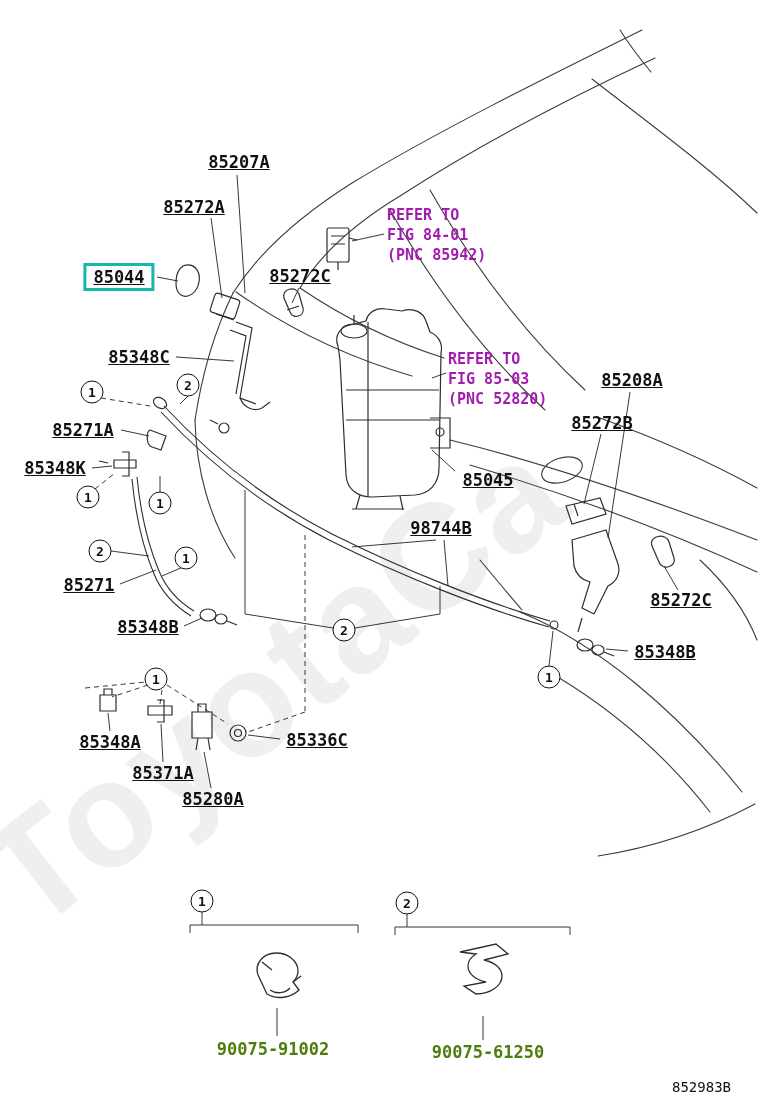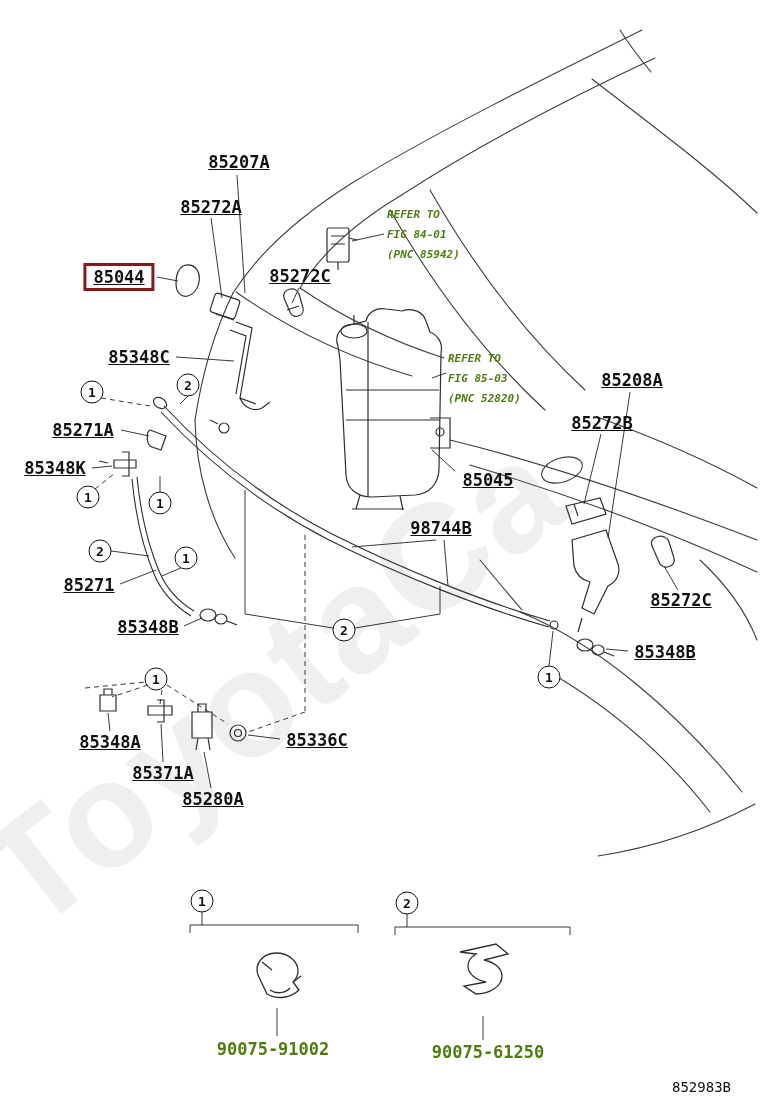--- a/index.html
+++ b/index.html
@@ -30,33 +30,32 @@
     transform:translate(-50%,-50%);
     font-size:17px;
     font-weight:bold;
     color:#111;
     white-space:nowrap;
     z-index:3;
     background:transparent;
     text-decoration:underline;
   }
   .plabel.boxed {
-    border:3px solid #7f1d1d;
+    border:3px solid #14b8a6;
     padding:1px 7px;
     background:#fff;
   }
   .note {
     position:absolute;
-    font-size:11px;
+    font-size:15px;
     font-weight:bold;
     line-height:20px;
-    color:#4d7c0f;
+    color:#a21caf;
     white-space:nowrap;
     z-index:3;
-    font-style:italic;
   }
   .callout {
     position:absolute;
     width:23px; height:23px;
     border:1.6px solid #111;
     border-radius:50%;
     background:#fff;
     display:flex; align-items:center; justify-content:center;
     font-size:13px; font-weight:bold; color:#111;
     transform:translate(-50%,-50%);
@@ -210,21 +209,21 @@
 
   <g fill="none" stroke="#2e2e2e" stroke-width="1.3">
     <path d="M258,975 c-4,-12 6,-22 18,-22 c12,0 22,8 22,18 c0,4 -2,8 -5,11 l6,8 c-8,8 -22,10 -32,4 Z"></path>
     <path d="M262,962 l10,8 M293,982 l8,-6"></path>
     <path d="M270,990 a14,12 0 0 0 20,-2"></path>
     <path d="M460,952 l36,-8 l12,10 l-24,6 c10,2 18,8 18,16 c0,10 -12,18 -26,18 l-12,-8 l22,-4 c-10,-2 -18,-8 -18,-16 c0,-5 3,-9 8,-12 Z"></path>
   </g>
 </svg>
 
 <div class="plabel" style="left:239px;top:162px">85207A</div>
-<div class="plabel" style="left:211px;top:207px">85272A</div>
+<div class="plabel" style="left:194px;top:207px">85272A</div>
 <div class="plabel boxed" style="left:119px;top:277px">85044</div>
 <div class="plabel" style="left:300px;top:276px">85272C</div>
 <div class="plabel" style="left:139px;top:357px">85348C</div>
 <div class="plabel" style="left:632px;top:380px">85208A</div>
 <div class="plabel" style="left:602px;top:423px">85272B</div>
 <div class="plabel" style="left:83px;top:430px">85271A</div>
 <div class="plabel" style="left:55px;top:468px">85348K</div>
 <div class="plabel" style="left:488px;top:480px">85045</div>
 <div class="plabel" style="left:441px;top:528px">98744B</div>
 <div class="plabel" style="left:681px;top:600px">85272C</div>

